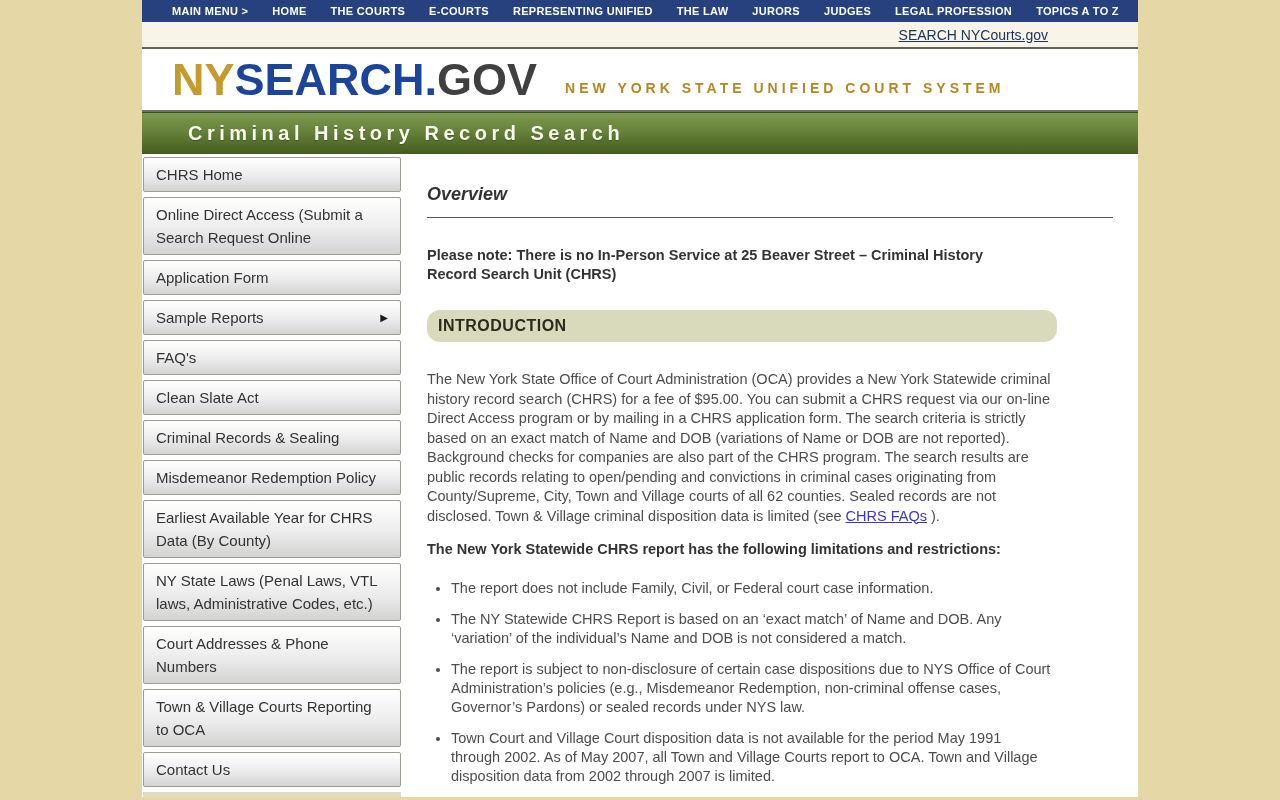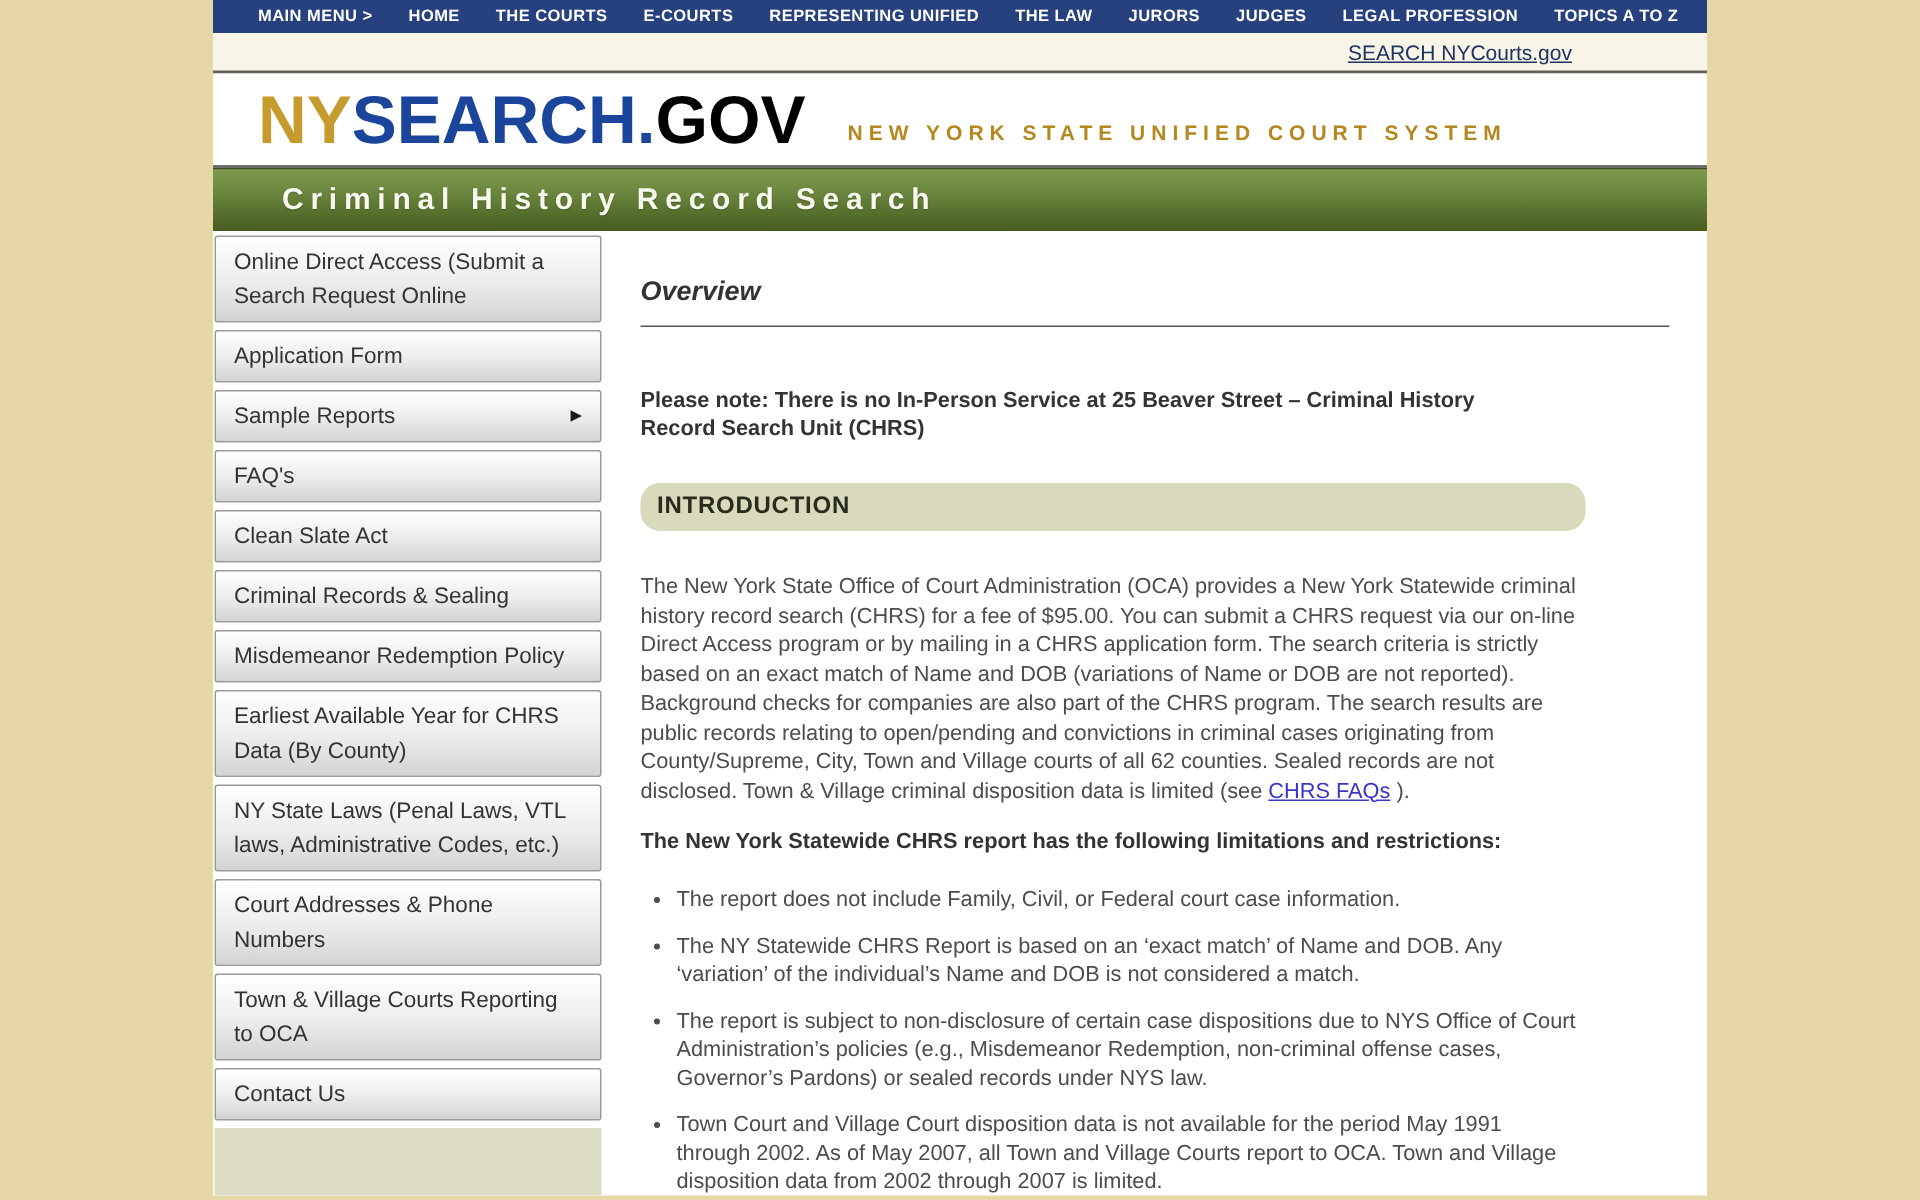--- a/index.html
+++ b/index.html
@@ -31,21 +31,21 @@
   }
 
   
   .logo-row {
     height: 63px; background: #ffffff; border-bottom: 2px solid #70706a;
     display: flex; align-items: center; padding-left: 30px;
   }
   .logo-text { font-size: 45px; font-weight: 800; line-height: 1; letter-spacing: 0; white-space: nowrap; }
   .logo-ny { color: #c69b2d; }
   .logo-courts { color: #1b449b; }
-  .logo-gov { color: #000000; }
+  .logo-gov { color: #404040; }
   .tagline {
     color: #b5871f; font-weight: bold; font-size: 14px;
     letter-spacing: 4px; margin-left: 28px; margin-top: 16px; white-space: nowrap;
   }
 
   
   .banner {
     height: 42px;
     background: linear-gradient(to bottom, #7e9a4e 0%, #66813a 45%, #455c1e 100%);
     border-top: 1px solid #3c4f1a;
@@ -66,21 +66,21 @@
     padding: 5px 12px; font-size: 15px; color: #333333; line-height: 23px;
     display: flex; justify-content: space-between; align-items: center;
     cursor: pointer; box-shadow: inset 0 1px 0 #ffffff;
   }
   .submenu-arrow { font-size: 10px; color: #1a1a1a; margin-left: 6px; }
   .sidebar-filler { flex: 1; background: #dcdcc3; margin: 0 1px 0 1px; }
 
   .main { flex: 1; padding: 0 25px; }
   .page-title { margin-top: 30px; font-style: italic; font-weight: bold; font-size: 18px; color: #333333; }
   .title-rule { border: none; border-top: 1px solid #555555; margin: 12px 0 0 0; }
-  .notice { margin-top: 40px; width: 600px; font-weight: bold; font-size: 14.5px; color: #333333; line-height: 19px; }
+  .notice { margin-top: 28px; width: 600px; font-weight: bold; font-size: 14.5px; color: #333333; line-height: 19px; }
   .section-bar {
     margin-top: 26px; width: 630px; background: #d9d9bb;
     padding: 7px 11px; font-weight: bold; font-size: 16px; color: #2a2a1e; letter-spacing: 0.5px; border-radius: 13px;
   }
   .intro-para { margin-top: 28px; width: 626px; font-size: 14.5px; color: #4c4c4c; line-height: 19.5px; }
   .inline-link { color: #3838c8; text-decoration: underline; cursor: pointer; }
   .limitations { margin-top: 14px; width: 626px; font-weight: bold; font-size: 14.5px; color: #333333; line-height: 19px; }
   .bullet-list { margin: 20px 0 0 0; padding-left: 24px; width: 626px; }
   .bullet-list li { margin-bottom: 12px; font-size: 14.5px; color: #4c4c4c; line-height: 19px; }
 </style>
@@ -123,20 +123,24 @@
 
   <div class="banner">
     <span class="banner-title">Criminal History Record Search</span>
   </div>
 
   <div class="content">
 
     <div class="sidebar">
       <div>
 
+          <div class="side-btn">
+            <span>CHRS Home</span>
+
+          </div>
 
           <div class="side-btn">
             <span>Online Direct Access (Submit a Search Request Online</span>
 
           </div>
 
           <div class="side-btn">
             <span>Application Form</span>
 
           </div>

